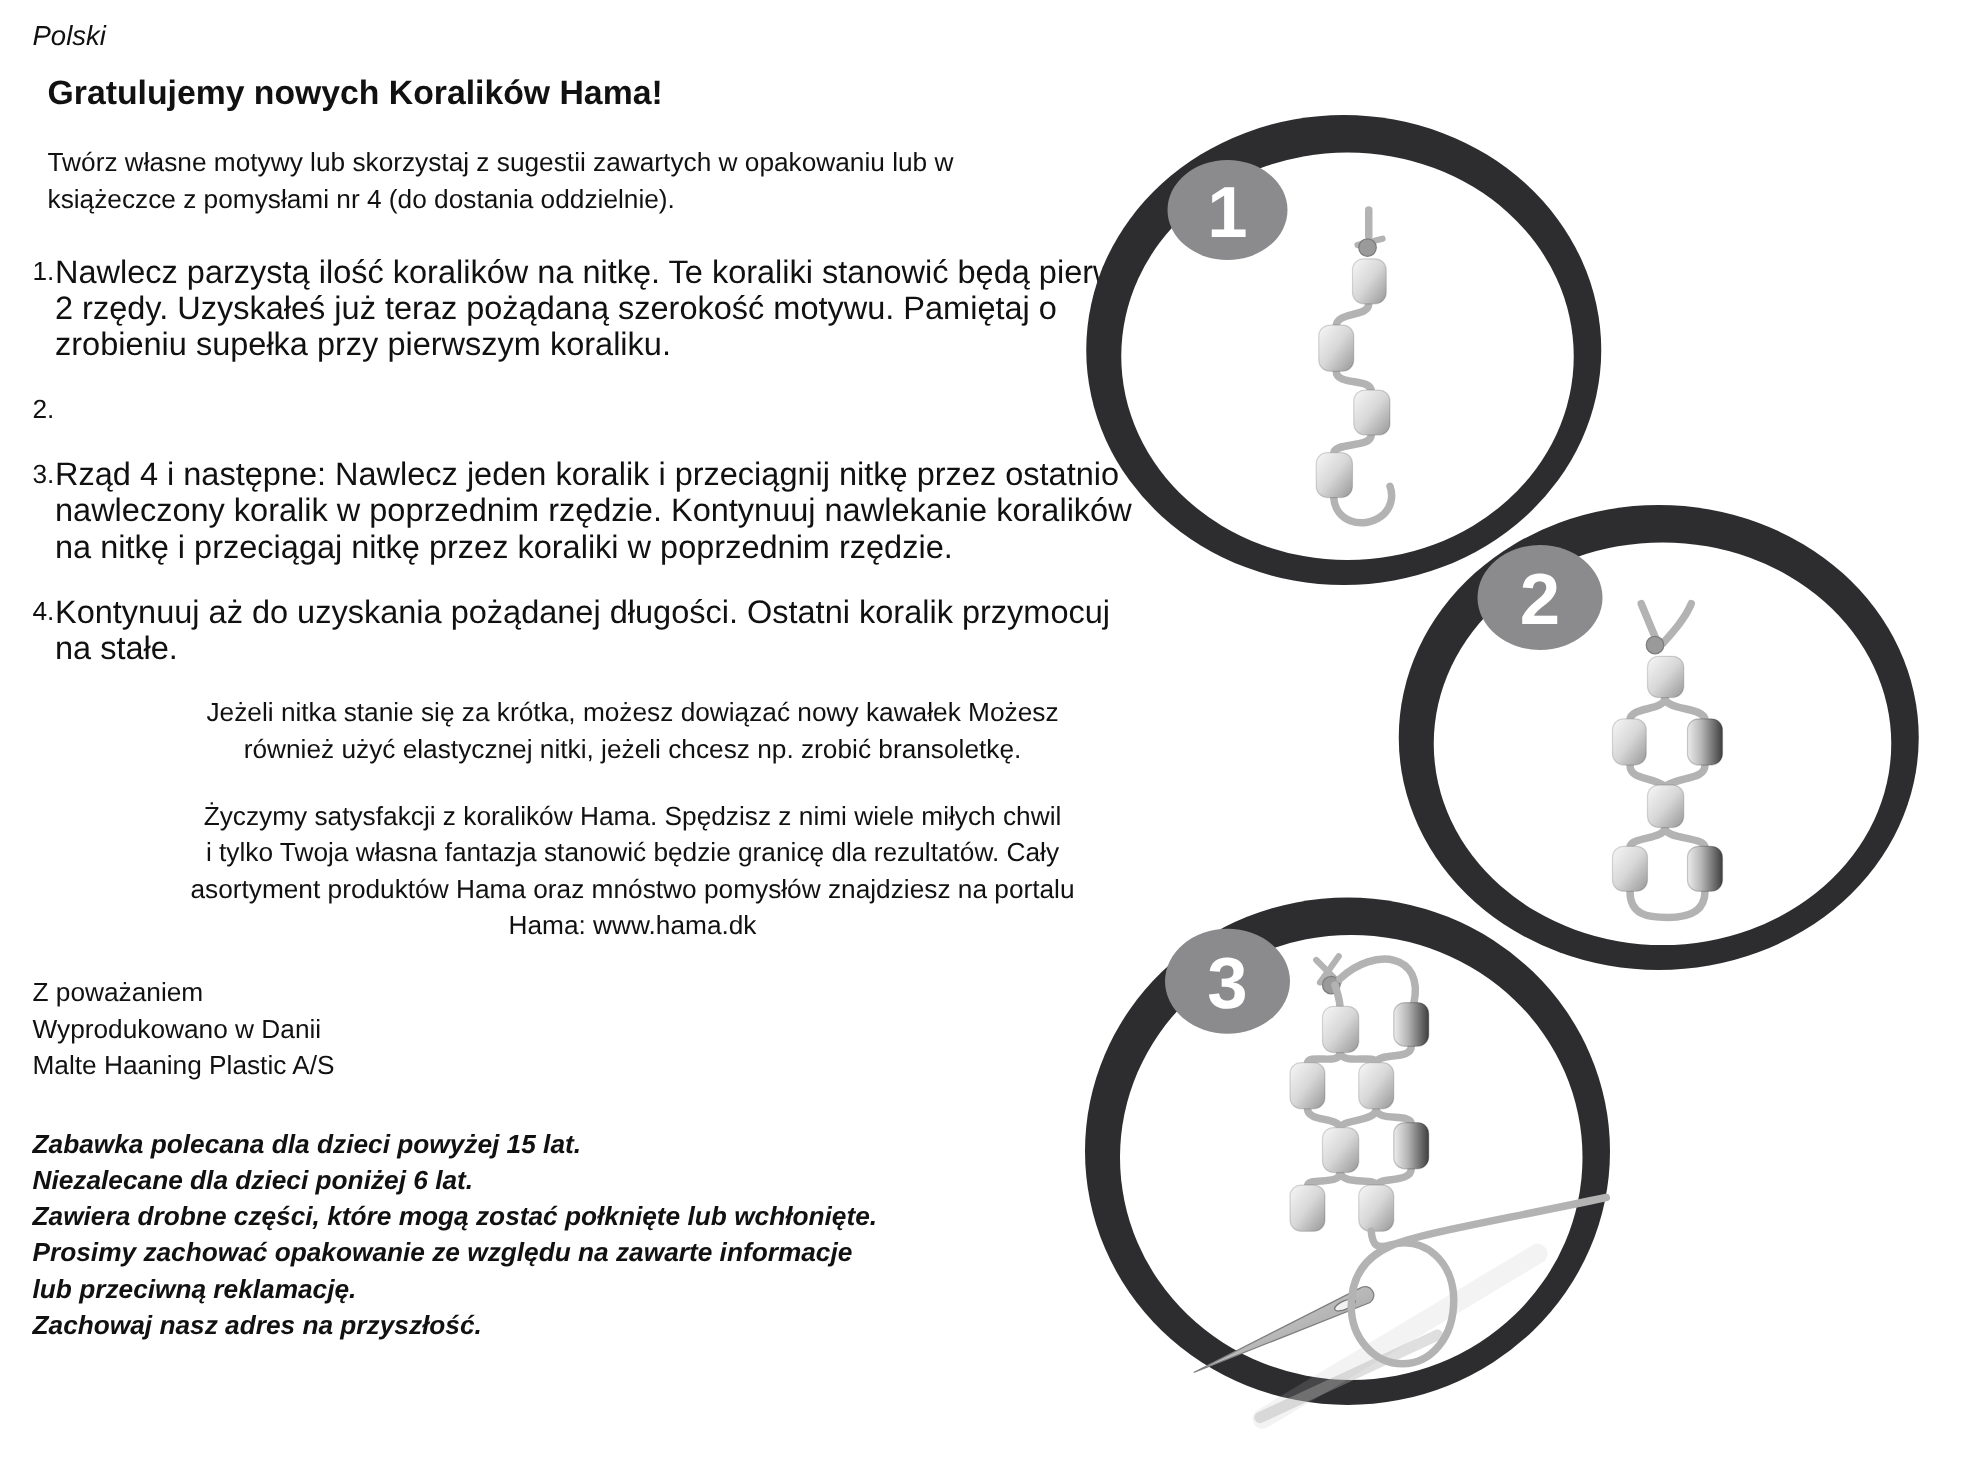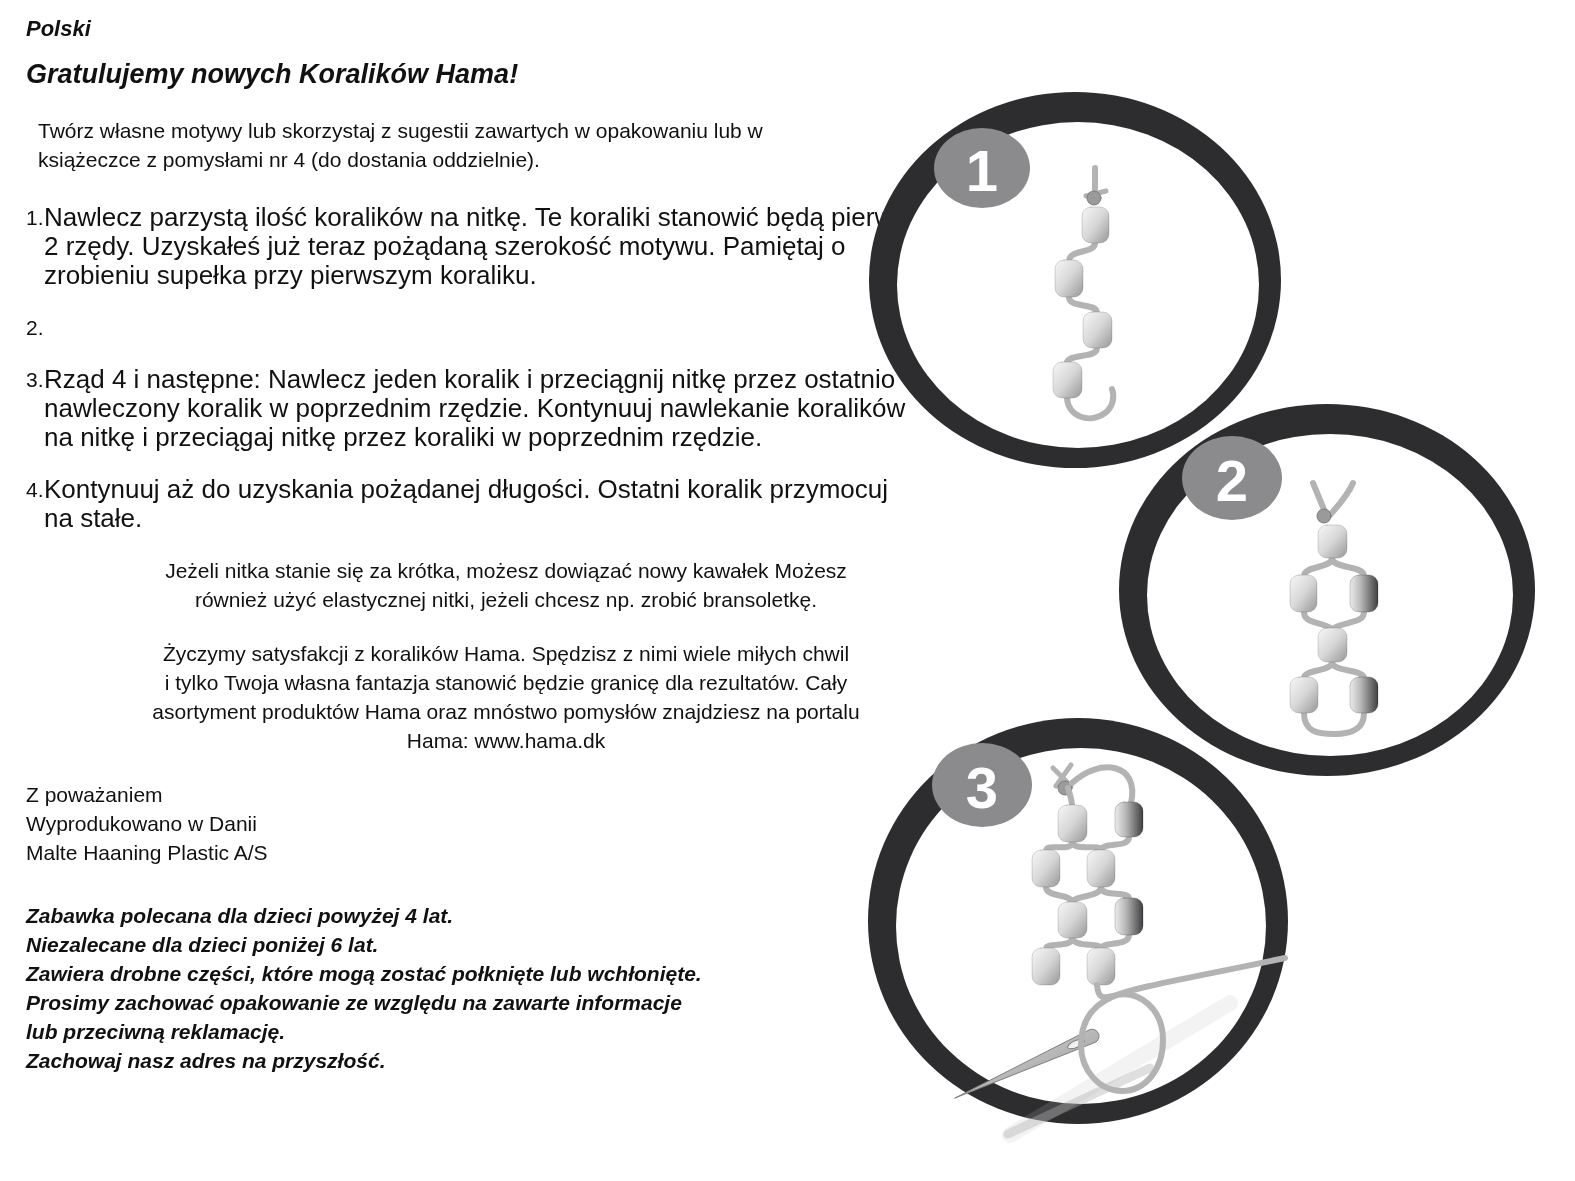--- a/index.html
+++ b/index.html
@@ -1,22 +1,22 @@
 <!DOCTYPE html>
 <html style="--ring: #2d2d2f; --badge: #8b8b8d; --badge-text: #ffffff; --bead-light: #d8d8d8; --bead-dark: #3f3f41; --thread: #b3b3b3; --needle: #a9a9a9; --text: #111111;"><head>
 <meta charset="utf-8">
 <style>
   html,body{margin:0;padding:0;background:#fff;}
   .page{
     position:relative;width:1575px;height:1181px;background:#fff;overflow:hidden;
     font-family:"Liberation Sans","DejaVu Sans",sans-serif;color:var(--text,#111);
   }
   .text-col{position:absolute;left:26px;top:14px;width:960px;}
-  .lang{font-size:22px;font-weight:700;font-style:italic;line-height:29px;margin:0 0 15px 0;}
-  .title{font-size:27px;font-weight:700;font-style:italic;line-height:32px;margin:0 0 26px 0;}
+  .lang{font-size:22px;font-weight:400;font-style:italic;line-height:29px;margin:0 0 15px 0;}
+  .title{font-size:27px;font-weight:700;line-height:32px;margin:0 0 26px 12px;}
   .para{font-size:21px;line-height:29px;white-space:pre-line;margin:12px;}
   .mb29{margin-bottom:29px;} .mb23{margin-bottom:23px;} .mb25{margin-bottom:25px;text-align:center;}
   .step{display:flex;align-items:flex-start;margin:0 0 23px 0;}
   .step-num{flex:0 0 18px;font-size:21px;line-height:29px;}
   .step-text{font-size:26px;line-height:29px;white-space:pre-line;}
   .sig-line{font-size:21px;line-height:29px;}
   .sig-block{margin-bottom:34px;}
   .warn-line{font-size:21px;line-height:29px;font-weight:700;font-style:italic;}
   .figs{position:absolute;left:850px;top:55px;width:725px;height:1126px;}
 </style>
@@ -60,21 +60,21 @@
 asortyment produktów Hama oraz mnóstwo pomysłów znajdziesz na portalu
 Hama: www.hama.dk</p>
 
     <div class="sig-block">
       <div class="sig-line">Z poważaniem</div>
       <div class="sig-line">Wyprodukowano w Danii</div>
       <div class="sig-line">Malte Haaning Plastic A/S</div>
     </div>
 
     <div>
-      <div class="warn-line">Zabawka polecana dla dzieci powyżej 4 lat.</div>
+      <div class="warn-line">Zabawka polecana dla dzieci powyżej 15 lat.</div>
       <div class="warn-line">Niezalecane dla dzieci poniżej 6 lat.</div>
       <div class="warn-line">Zawiera drobne części, które mogą zostać połknięte lub wchłonięte.</div>
       <div class="warn-line">Prosimy zachować opakowanie ze względu na zawarte informacje</div>
       <div class="warn-line">lub przeciwną reklamację.</div>
       <div class="warn-line">Zachowaj nasz adres na przyszłość.</div>
     </div>
   </div>
 
   <svg class="figs" viewBox="0 0 725 1126" xmlns="http://www.w3.org/2000/svg">
     <defs>

